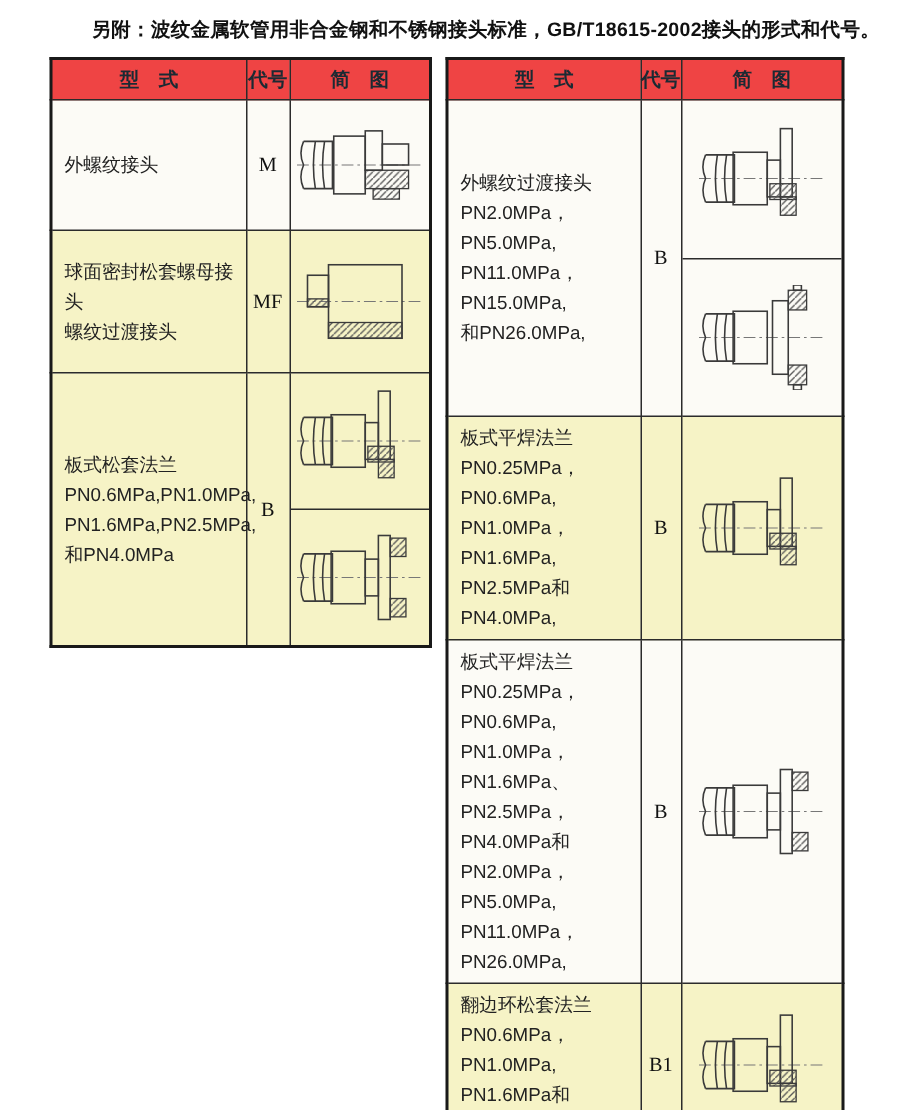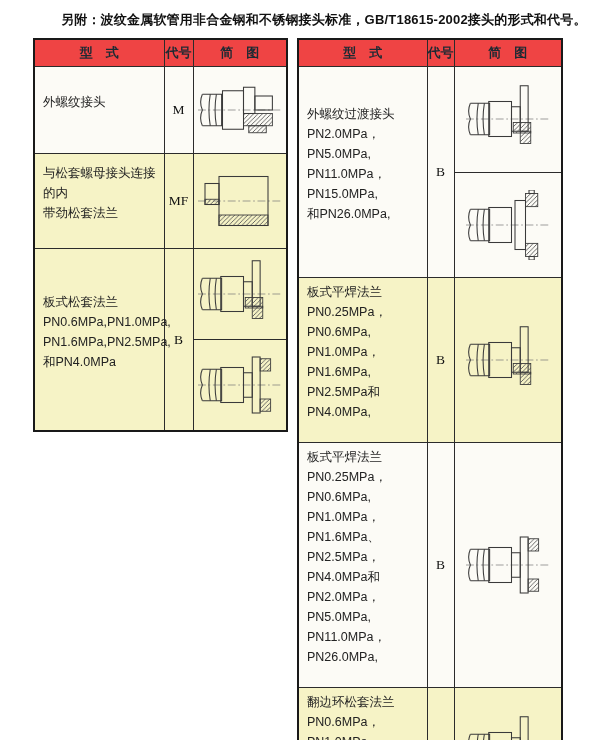--- a/index.html
+++ b/index.html
@@ -17,21 +17,21 @@
   }
   #ltable{left:33px;top:38px;width:255px;}
   #rtable{left:297px;top:38px;width:266px;}
   .jt th,.jt td{border:1px solid #2b2b2b;padding:0;}
   .jt th{
     background:#ef4444;height:26px;font-size:13px;font-weight:bold;
     color:#1b2a33;text-align:center;
   }
   tr.yellow td{background:#f6f3c6;}
   tr.white td{background:#fcfbf6;}
-  td.c-type{vertical-align:middle;padding:4px 3px 20px 8px;}
+  td.c-type{vertical-align:middle;padding:4px 3px 4px 8px;}
   .tline{font-size:12.5px;line-height:20px;color:#222;}
   td.c-code{
     text-align:center;vertical-align:middle;
     font-family:"Liberation Serif",serif;font-size:13.5px;color:#111;
   }
   td.c-diag{vertical-align:middle;}
   .dstack{display:flex;flex-direction:column;height:100%;width:100%;}
   .dwrap{flex:1;display:flex;align-items:center;justify-content:center;min-height:0;}
   .dsep{height:0;border-top:1px solid #2b2b2b;width:100%;}
   svg.dsvg{display:block;}
@@ -81,22 +81,22 @@
                 <rect x="67" y="24" width="20" height="16" stroke="#3a3a3a" fill="none" stroke-width="1.2"></rect>
                 <rect x="54" y="44" width="33" height="14" fill="url(#hp)" stroke="#3a3a3a" stroke-width="1"></rect>
                 <rect x="60" y="58" width="20" height="8" fill="url(#hp)" stroke="#3a3a3a" stroke-width="1"></rect>
               </svg>
             </div>
           </div>
         </td>
       </tr>
       <tr class="yellow" style="height:94px">
       <td class="c-type">
-          <div class="tline">与松套螺母接头连接的内</div>
-          <div class="tline">带劲松套法兰</div>
+          <div class="tline">球面密封松套螺母接头</div>
+          <div class="tline">螺纹过渡接头</div>
         </td>
       <td class="c-code">MF</td>
       <td class="c-diag" style="height:94px">
         <div class="dstack">
             <div class="dwrap">
               <svg class="dsvg" width="92" height="70" viewBox="0 0 100 80">
                 <line x1="2" y1="40" x2="98" y2="40" stroke="#777" stroke-width="0.8" stroke-dasharray="9 3 2 3"></line>
                 <rect x="10" y="20" width="16" height="24" stroke="#3a3a3a" fill="none" stroke-width="1.2"></rect>
                 <rect x="26" y="12" width="56" height="56" stroke="#3a3a3a" fill="none" stroke-width="1.2"></rect>
                 <rect x="10" y="38" width="16" height="6" fill="url(#hp)" stroke="#3a3a3a" stroke-width="1"></rect>

